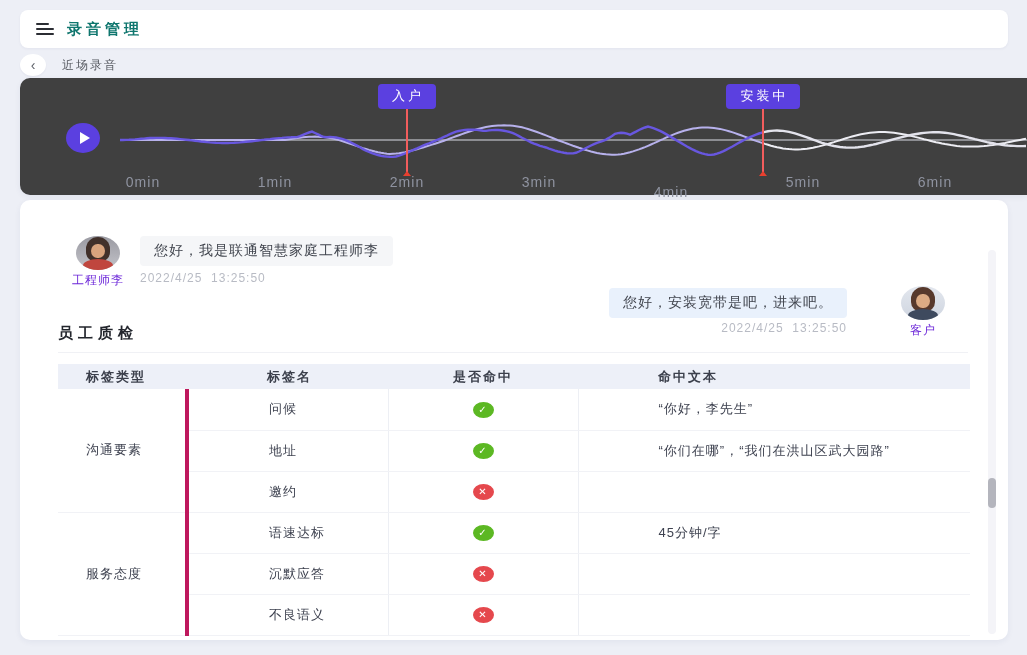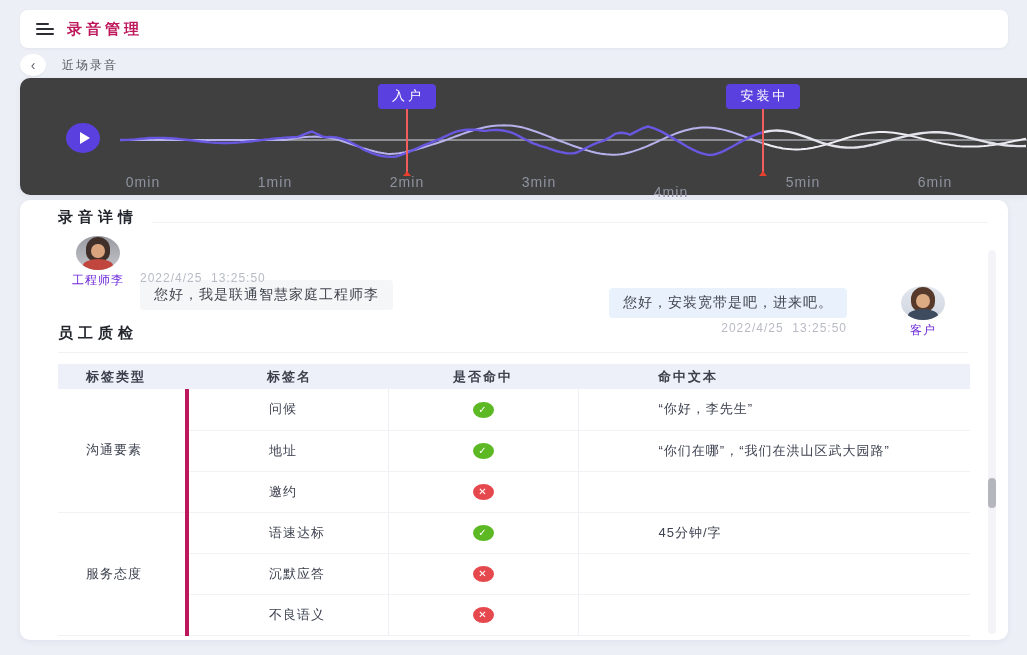--- a/index.html
+++ b/index.html
@@ -19,21 +19,21 @@
   .topbar{
     position:absolute;left:20px;top:10px;width:988px;height:38px;
     background:#ffffff;border-radius:8px;display:flex;align-items:center;
     padding-left:16px;box-shadow:0 1px 3px rgba(30,40,90,.05);
   }
   .hamburger-icon{width:18px;height:12px;display:inline-flex;flex-direction:column;justify-content:space-between;cursor:pointer;}
   .hamburger-icon i{display:block;height:2px;background:#2b2d33;border-radius:1px;}
   .hamburger-icon i:nth-child(1){width:13px;}
   .hamburger-icon i:nth-child(2){width:18px;}
   .hamburger-icon i:nth-child(3){width:18px;}
-  .topbar h1{font-size:15px;font-weight:bold;color:#be185d;letter-spacing:4px;margin-left:13px;}
+  .topbar h1{font-size:15px;font-weight:bold;color:#0f766e;letter-spacing:4px;margin-left:13px;}
 
   
   .crumb{position:absolute;left:20px;top:52px;height:26px;display:flex;align-items:center;}
   .back-btn{
     width:26px;height:22px;border:none;border-radius:50%;background:#ffffff;
     color:#5a5e66;font-size:14px;line-height:20px;cursor:pointer;
     box-shadow:0 1px 2px rgba(30,40,90,.06);
   }
   .crumb-label{margin-left:16px;font-size:12px;color:#55585f;letter-spacing:2px;font-family:Liberation Serif, serif;}
 
@@ -83,21 +83,21 @@
   .avatar-engineer{background:linear-gradient(#9a9aa2,#c3c3c9);}
   .avatar-engineer .hair{background:#41302a;}
   .avatar-engineer .face{background:#d9a47e;}
   .avatar-engineer .shirt{background:#c0463e;}
   .avatar-customer{background:linear-gradient(#e3e7ee,#cfd5e0);}
   .avatar-customer .hair{background:#57392c;}
   .avatar-customer .face{background:#dcab84;}
   .avatar-customer .shirt{background:#3e4a5e;}
   .speaker{position:absolute;font-size:12px;color:#6d28d9;letter-spacing:1px;text-align:center;}
   .bubble{position:absolute;font-size:14px;color:#41454e;letter-spacing:1px;padding:6px 14px;border-radius:4px;white-space:nowrap;}
-  .bubble-left{left:120px;top:36px;background:#f5f6f8;margin-top:44px;}
+  .bubble-left{left:120px;top:36px;background:#f5f6f8;}
   .bubble-right{right:161px;top:88px;background:#e9f1fc;}
   .time{position:absolute;font-size:12px;color:#b8bbc4;letter-spacing:1px;white-space:pre;}
   .time-left{left:120px;top:71px;}
   .time-right{right:161px;top:121px;}
   .avatar-1{left:56px;top:36px;}
   .speaker-1{left:34px;top:72px;width:88px;}
   .avatar-2{left:881px;top:86px;}
   .speaker-2{left:874px;top:122px;width:58px;}
 
   
@@ -180,24 +180,20 @@
         <span class="tick-label" style="left: 387px;">2min</span>
         <span class="tick-label" style="left: 519px;">3min</span>
         <span class="tick-label" style="left: 651px; margin-top: 10px;">4min</span>
         <span class="tick-label" style="left: 783px;">5min</span>
         <span class="tick-label" style="left: 915px;">6min</span>
       </div>
   </section>
 
   <section class="detail-card">
 
-    <div class="sec-title-row">
-      <h2>录音详情</h2>
-      <div class="title-rule"></div>
-    </div>
 
     <div class="avatar avatar-engineer avatar-1">
       <i class="hair"></i>
         <i class="face"></i>
         <i class="shirt"></i>
     </div>
     <div class="speaker speaker-1">工程师李</div>
     <div class="bubble bubble-left">您好，我是联通智慧家庭工程师李</div>
     <div class="time time-left">2022/4/25  13:25:50</div>
 

